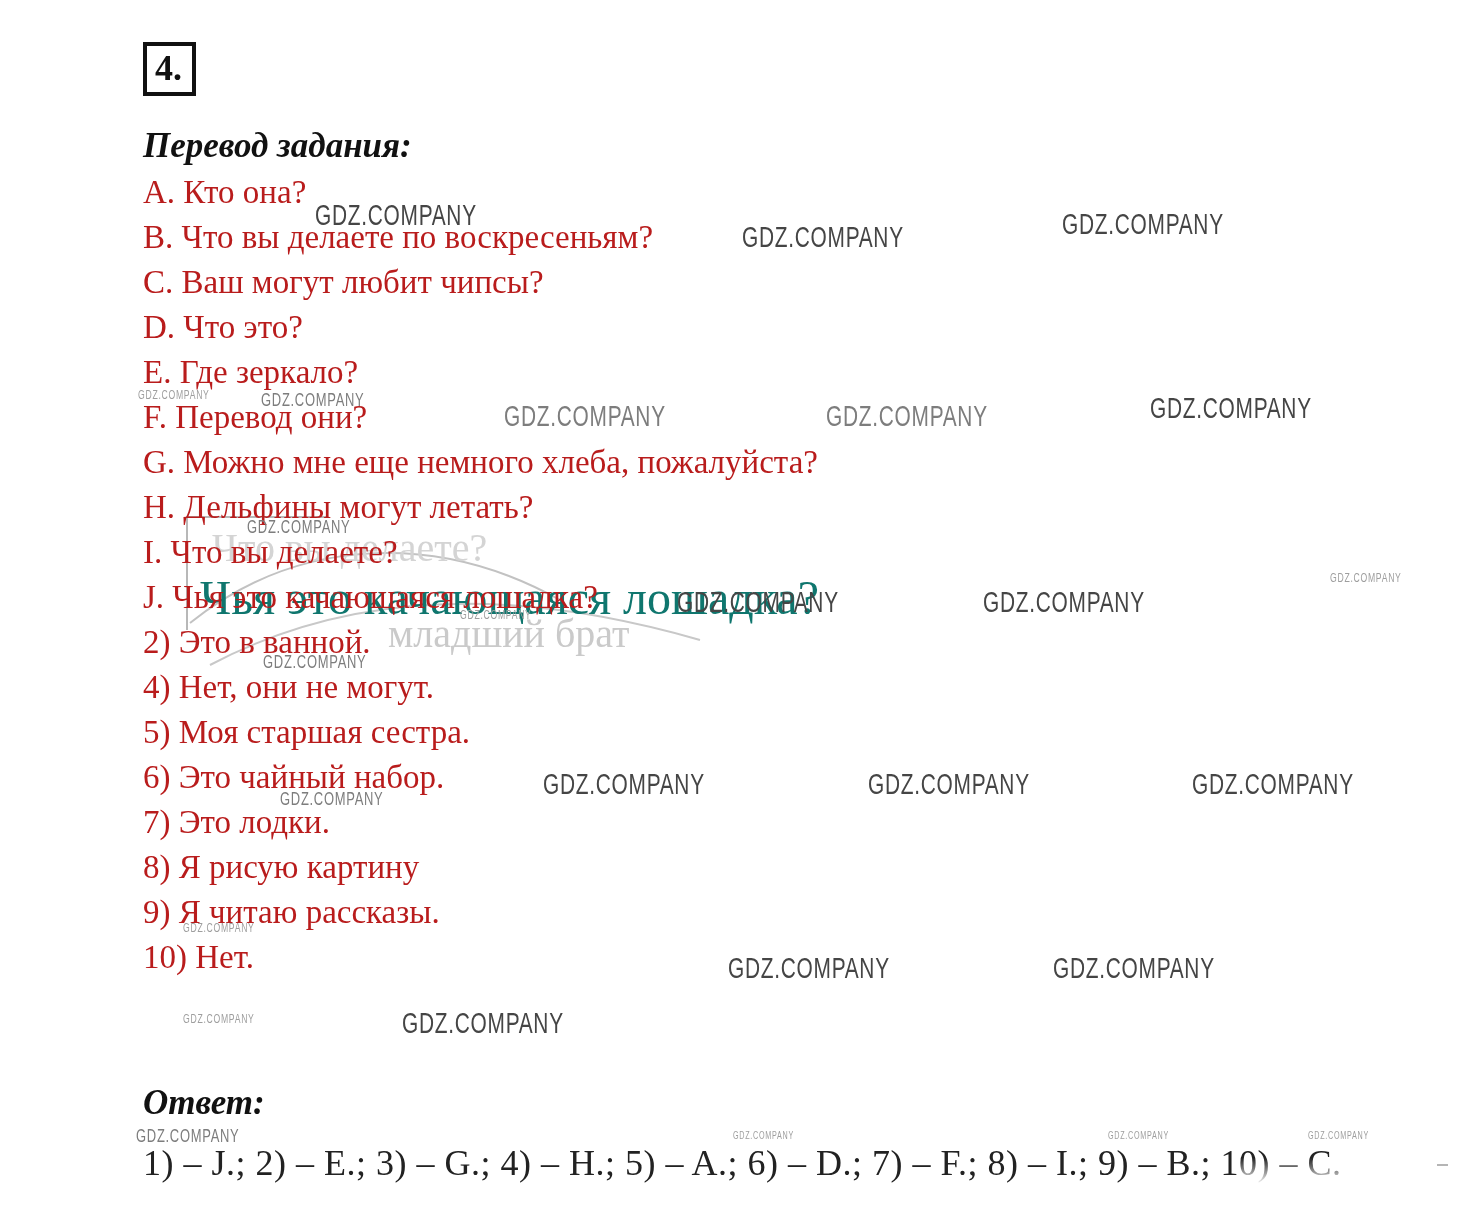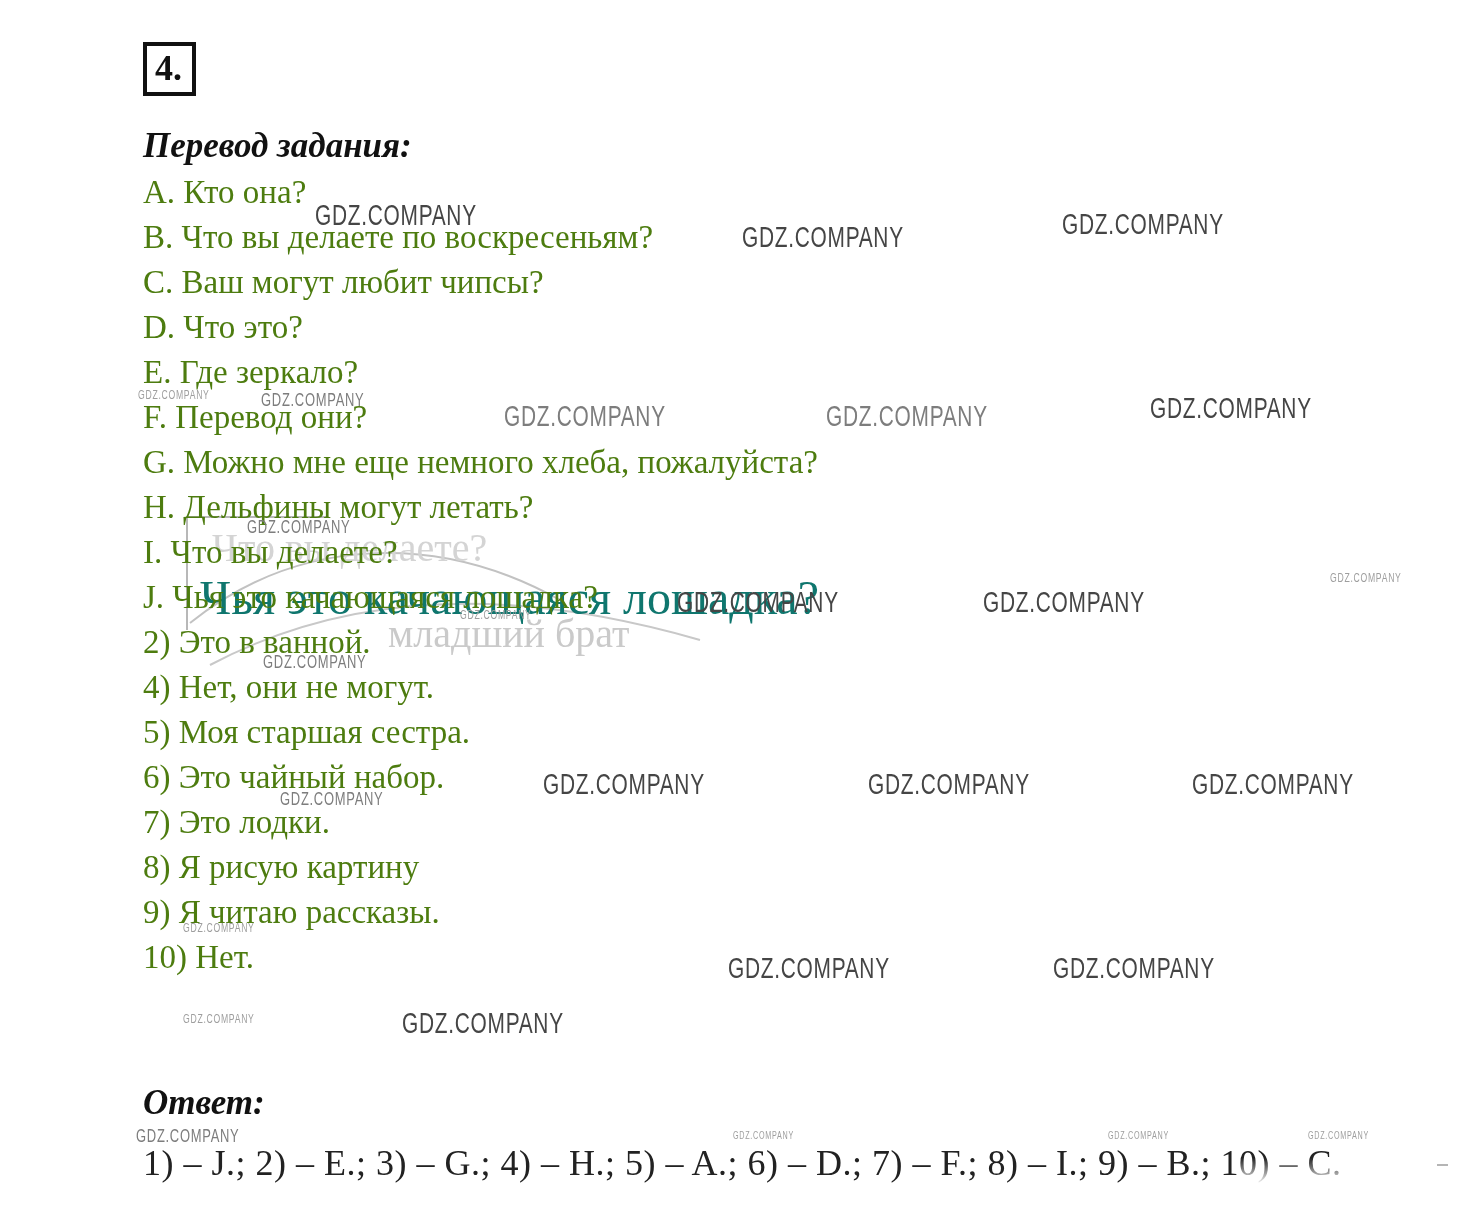--- a/index.html
+++ b/index.html
@@ -20,21 +20,21 @@
   .section-heading{
     position:absolute;left:143px;
     font-size:35px;font-weight:bold;color:#111111;
     white-space:nowrap;
     font-style:italic;
   }
   .heading-translation{top:126px;}
   .heading-answer{top:1083px;}
   .lines{
     position:absolute;left:143px;top:170px;
-    font-size:33px;line-height:45px;color:#4d7c0f;
+    font-size:33px;line-height:45px;color:#b91c1c;
     white-space:nowrap;
   }
   .line{height:45px;}
   .answer-line{
     position:absolute;left:143px;top:1142px;
     font-size:36px;color:#222222;white-space:nowrap;
     letter-spacing:0.5px;
   }
   
   .wm{

